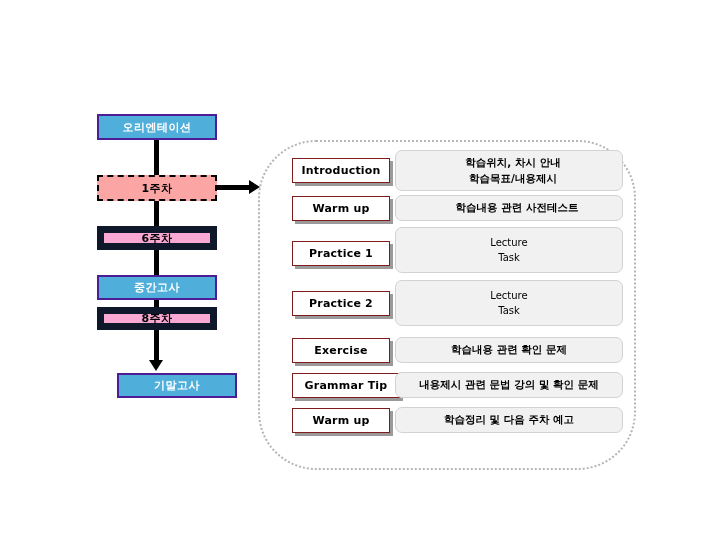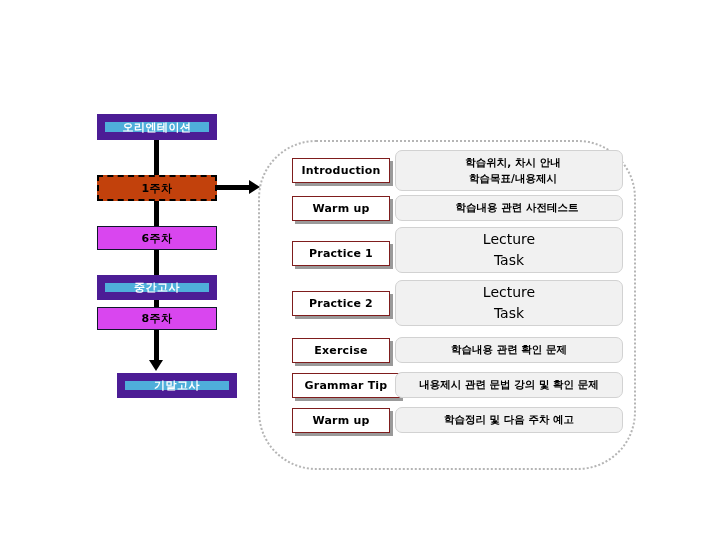--- a/index.html
+++ b/index.html
@@ -31,30 +31,30 @@
     align-items: center;
     justify-content: center;
     font-size: 11px;
     font-weight: bold;
     letter-spacing: 0.5px;
     line-height: 1;
     white-space: nowrap;
   }
   .flow-box.exam {
     background: #4FAEDA;
-    border: 8px solid #4c1d95;
+    border: 2px solid #4c1d95;
     color: #ffffff;
   }
   .flow-box.week {
-    background: #d946ef;
-    border: 1px solid #0f172a;
+    background: #f9a8d4;
+    border: 7px solid #0f172a;
     color: #000000;
   }
   .flow-box.active {
-    background: #c2410c;
+    background: #fca5a5;
     border: 2px dashed #000000;
     color: #000000;
   }
 
   
   .connector {
     position: absolute;
     background: #000000;
     width: 5px;
   }
@@ -123,21 +123,21 @@
     justify-content: center;
     text-align: center;
     font-size: 10.5px;
     font-weight: bold;
     color: #000000;
     line-height: 1.45;
     white-space: pre-line;
   }
   .desc-box.latin {
     font-weight: normal;
-    font-size: 14px;
+    font-size: 10px;
     line-height: 1.5;
   }
 </style>
 </head>
 <body>
 
 <div id="canvas">
 
   <div class="flow-box exam" style="left:97px; top:114px; width:120px; height:26px;">
     <span>오리엔테이션</span>

